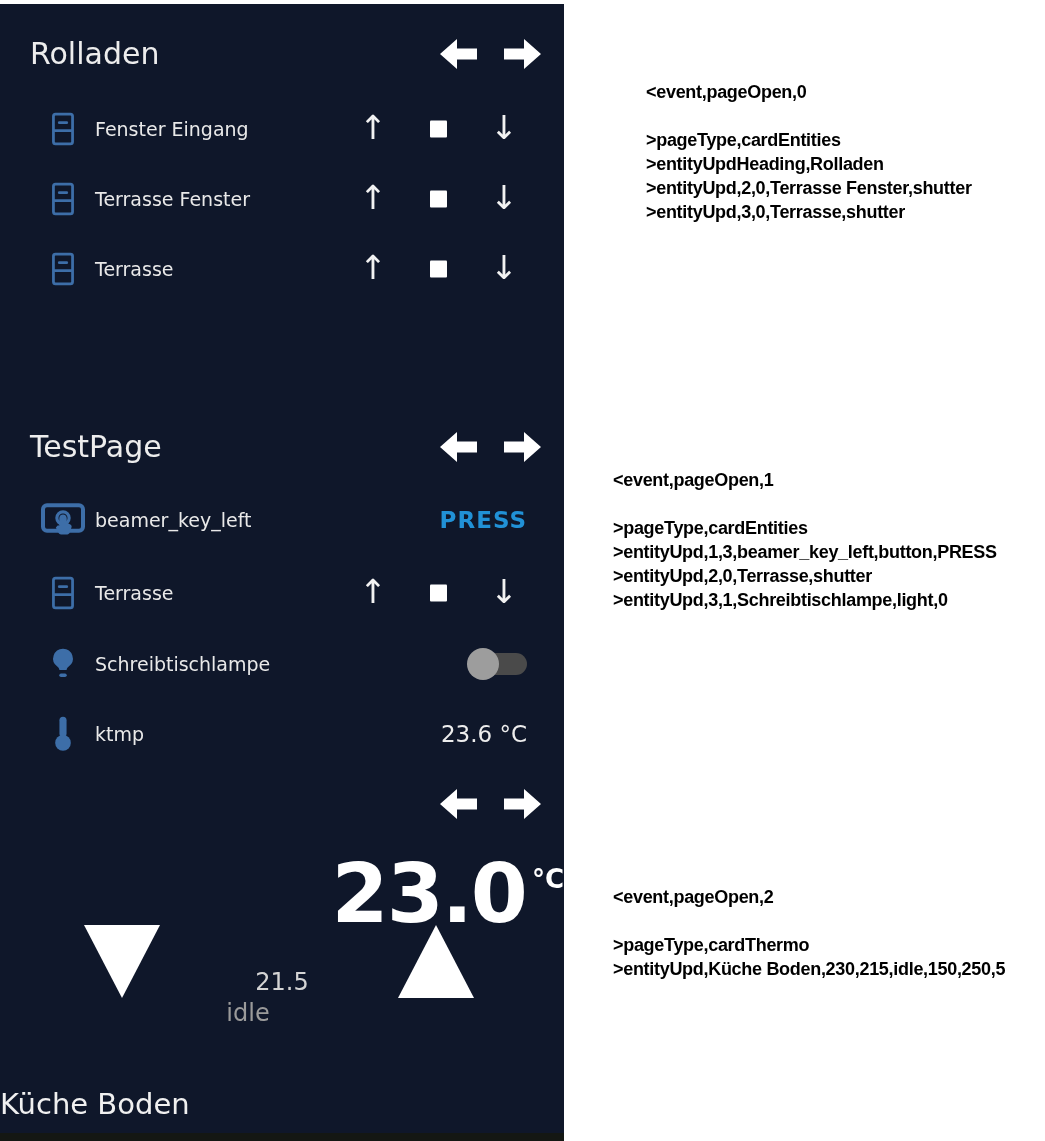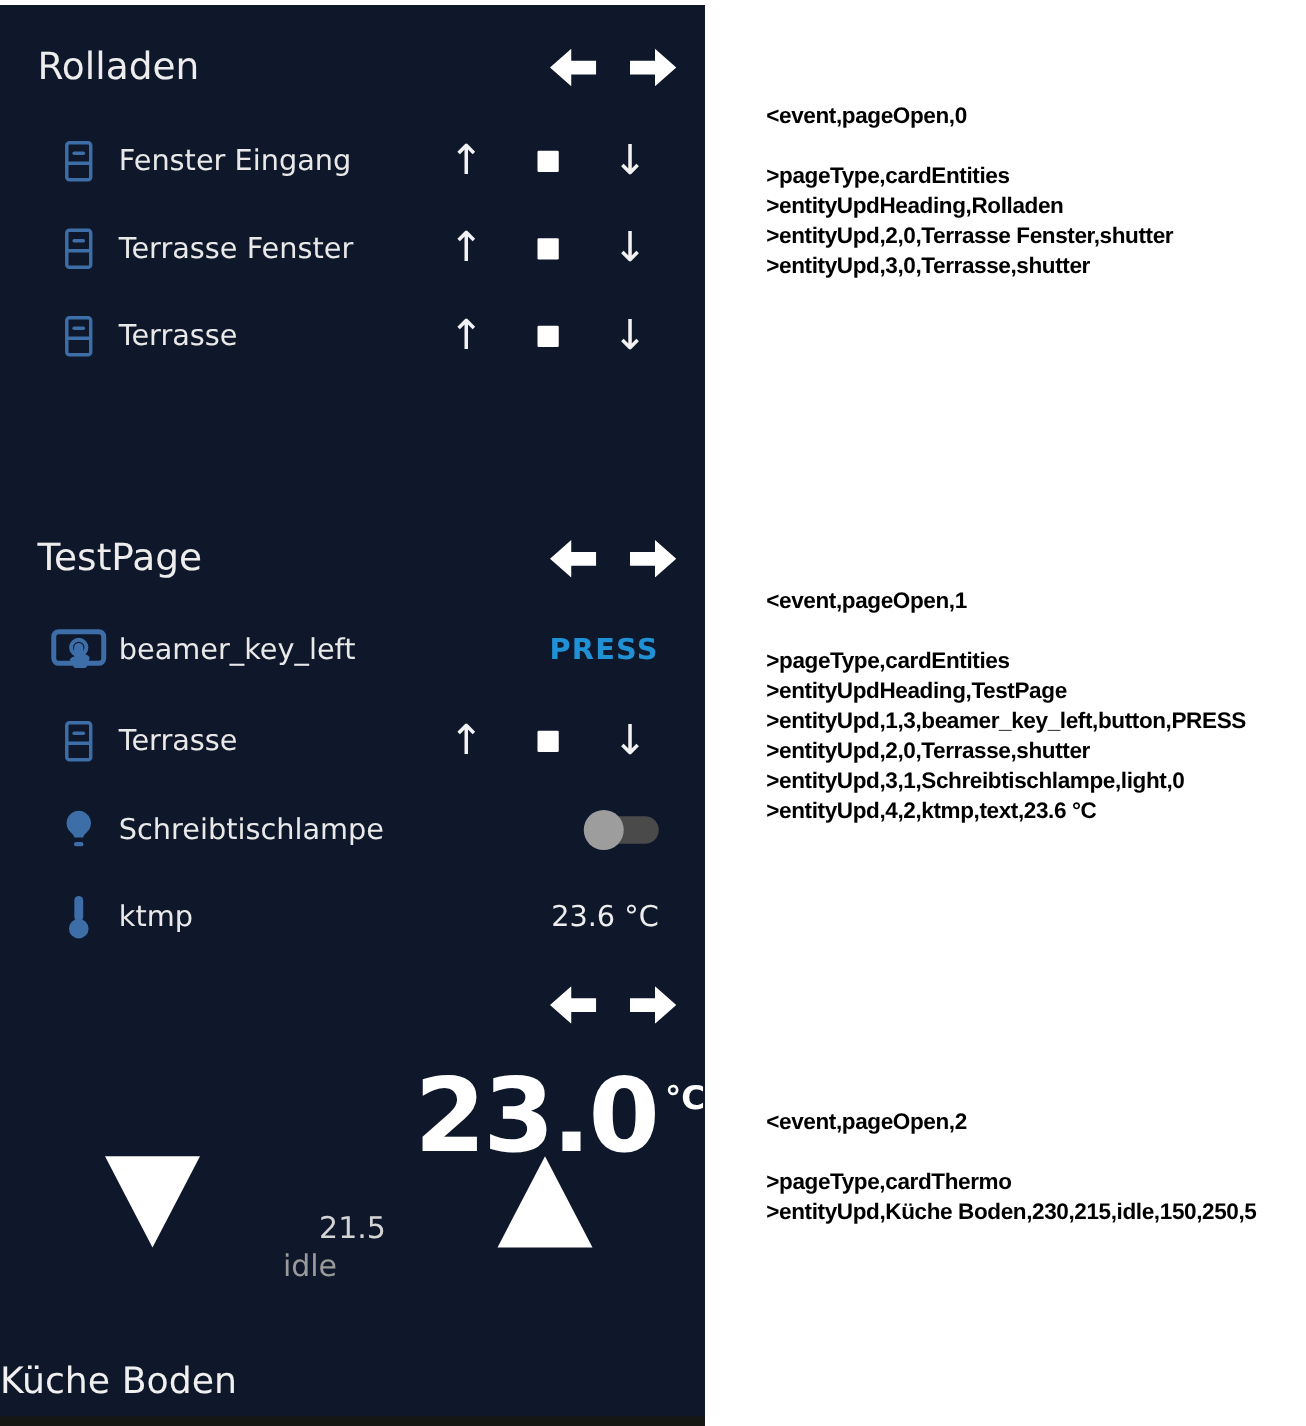--- a/index.html
+++ b/index.html
@@ -17,21 +17,21 @@
 
   .card-title{position:absolute;left:30px;top:30px;height:40px;line-height:40px;
               font-size:30px;font-weight:400;color:#ededed;white-space:nowrap;}
   .nav{position:absolute;right:23px;top:35px;display:flex;gap:27px;}
   .nav svg{display:block;}
 
   .row{position:absolute;left:0;width:564px;height:70px;}
   .row .icon{position:absolute;left:40px;top:50%;transform:translateY(-50%);width:46px;
              display:flex;justify-content:center;align-items:center;}
   .row .label{position:absolute;left:95px;top:50%;transform:translateY(-50%);
-              font-size:23px;color:#e9e9e9;white-space:nowrap;}
+              font-size:19px;color:#e9e9e9;white-space:nowrap;}
 
   .ctl-up,.ctl-down{position:absolute;top:0;height:70px;line-height:68px;width:42px;
               text-align:center;font-size:33px;color:#f2f2f2;cursor:pointer;}
   .ctl-up{left:352px;}
   .ctl-down{left:483px;}
   .ctl-stop{position:absolute;left:430px;top:50%;transform:translateY(-50%);
             width:17px;height:17px;background:#ffffff;border-radius:1px;cursor:pointer;}
 
   .press{position:absolute;right:37px;top:50%;transform:translateY(-50%);
          font-size:23px;font-weight:700;letter-spacing:1px;color:#2191d6;cursor:pointer;}
@@ -51,21 +51,21 @@
             border-left:38px solid transparent;border-right:38px solid transparent;border-top:73px solid #ffffff;}
   .tri-up{position:absolute;left:398px;top:151px;width:0;height:0;cursor:pointer;
           border-left:38px solid transparent;border-right:38px solid transparent;border-bottom:73px solid #ffffff;}
   .target-temp{position:absolute;left:0;top:194px;width:564px;text-align:center;font-size:24px;color:#d4d4d4;}
   .hvac-state{position:absolute;left:0;top:225px;width:496px;text-align:center;font-size:24px;color:#9a9a9a;}
   .thermo-title{position:absolute;left:0;top:313px;width:448px;text-align:left;font-size:29px;color:#f0f0f0;}
 
   
   .pblock{position:absolute;left:613px;font-family:"Liberation Sans",sans-serif;
           font-weight:bold;font-size:18px;line-height:24px;color:#000000;letter-spacing:-0.3px;white-space:nowrap;}
-  #pb1{top:80px;} #pb2{top:468px;} #pb3{top:885px;}
+  #pb1{top:80px;margin-left:33px;} #pb2{top:468px;} #pb3{top:885px;}
   .plines{margin-top:24px;}
 </style>
 </head>
 <body>
 
 <div class="page">
 
   <div class="panel">
 
     <section class="card" id="card1">
@@ -225,25 +225,23 @@
       <div>&gt;entityUpdHeading,Rolladen</div>
       <div>&gt;entityUpd,2,0,Terrasse Fenster,shutter</div>
       <div>&gt;entityUpd,3,0,Terrasse,shutter</div>
     </div>
   </div>
 
   <div class="pblock" id="pb2">
     <div>&lt;event,pageOpen,1</div>
     <div class="plines">
       <div>&gt;pageType,cardEntities</div>
-      <div>&gt;entityUpdHeading,TestPage</div>
       <div>&gt;entityUpd,1,3,beamer_key_left,button,PRESS</div>
       <div>&gt;entityUpd,2,0,Terrasse,shutter</div>
       <div>&gt;entityUpd,3,1,Schreibtischlampe,light,0</div>
-      <div>&gt;entityUpd,4,2,ktmp,text,23.6 °C</div>
     </div>
   </div>
 
   <div class="pblock" id="pb3">
     <div>&lt;event,pageOpen,2</div>
     <div class="plines">
       <div>&gt;pageType,cardThermo</div>
       <div>&gt;entityUpd,Küche Boden,230,215,idle,150,250,5</div>
     </div>
   </div>

